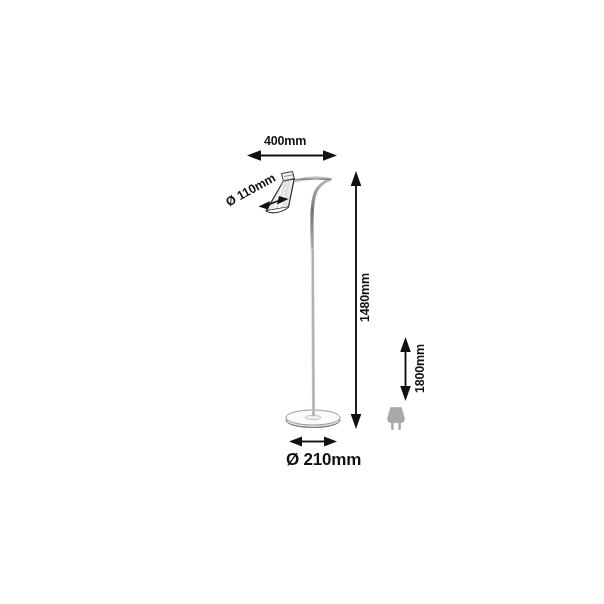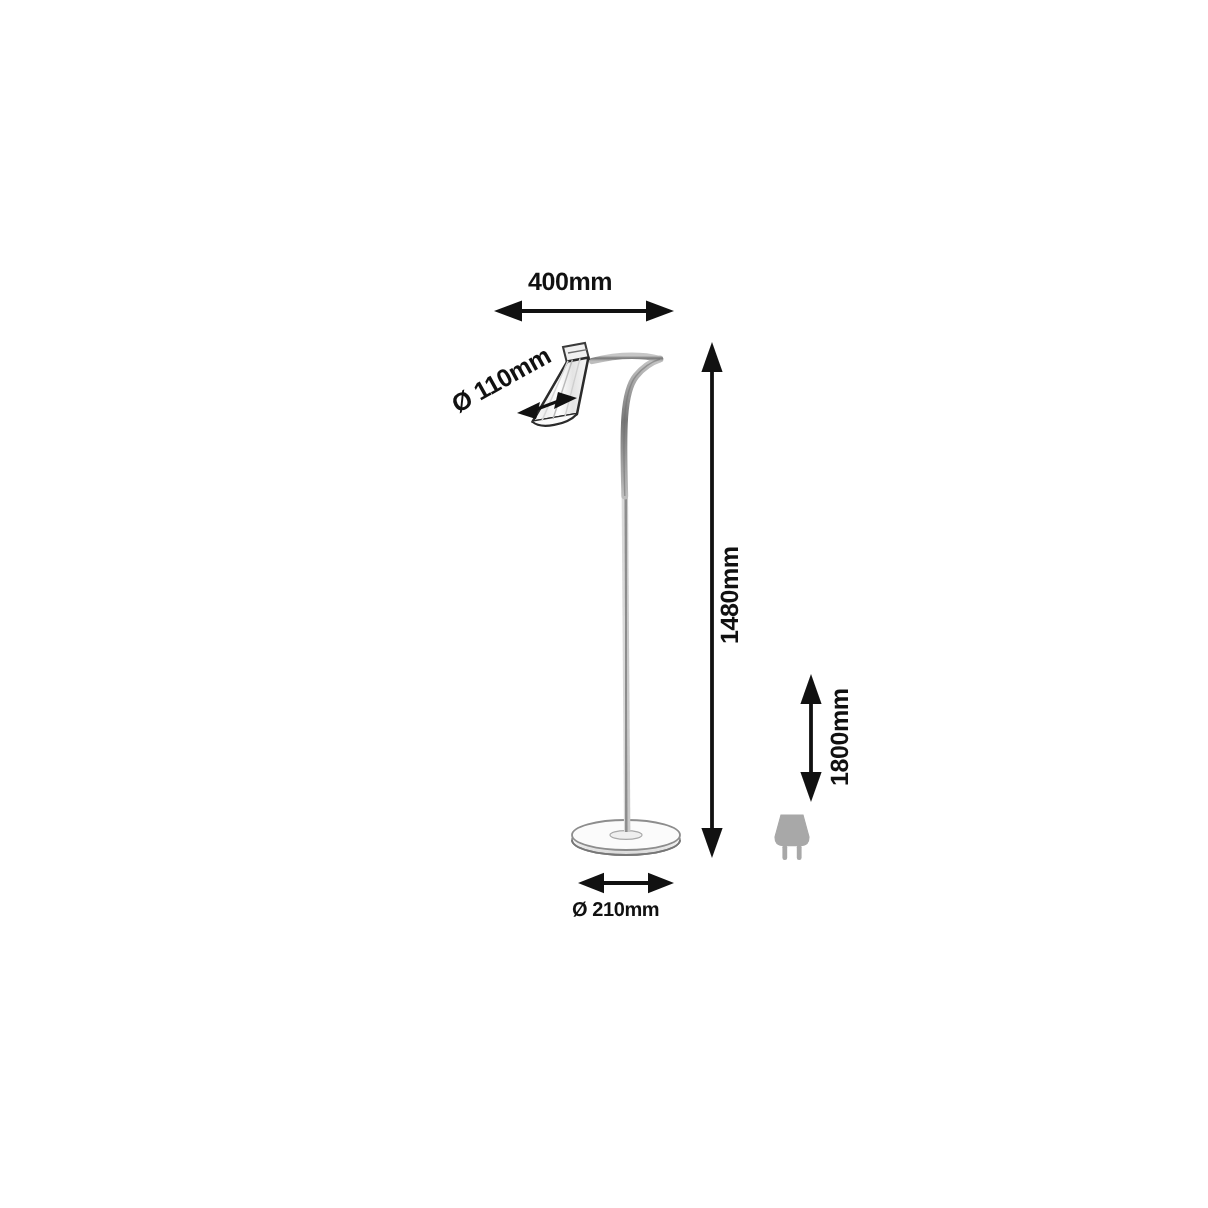--- a/index.html
+++ b/index.html
@@ -56,21 +56,21 @@
   #label-1800 {
     left: 414px;
     top: 393px;
     font-size: 12.5px;
     transform: rotate(-90deg);
     transform-origin: left top;
   }
   #label-210 {
     left: 286px;
     top: 451px;
-    font-size: 10px;
+    font-size: 17px;
   }
 </style>
 </head>
 <body>
 
 <div id="canvas">
 
   <svg id="drawing" viewBox="0 0 604 604" xmlns="http://www.w3.org/2000/svg">
 
     <defs>

